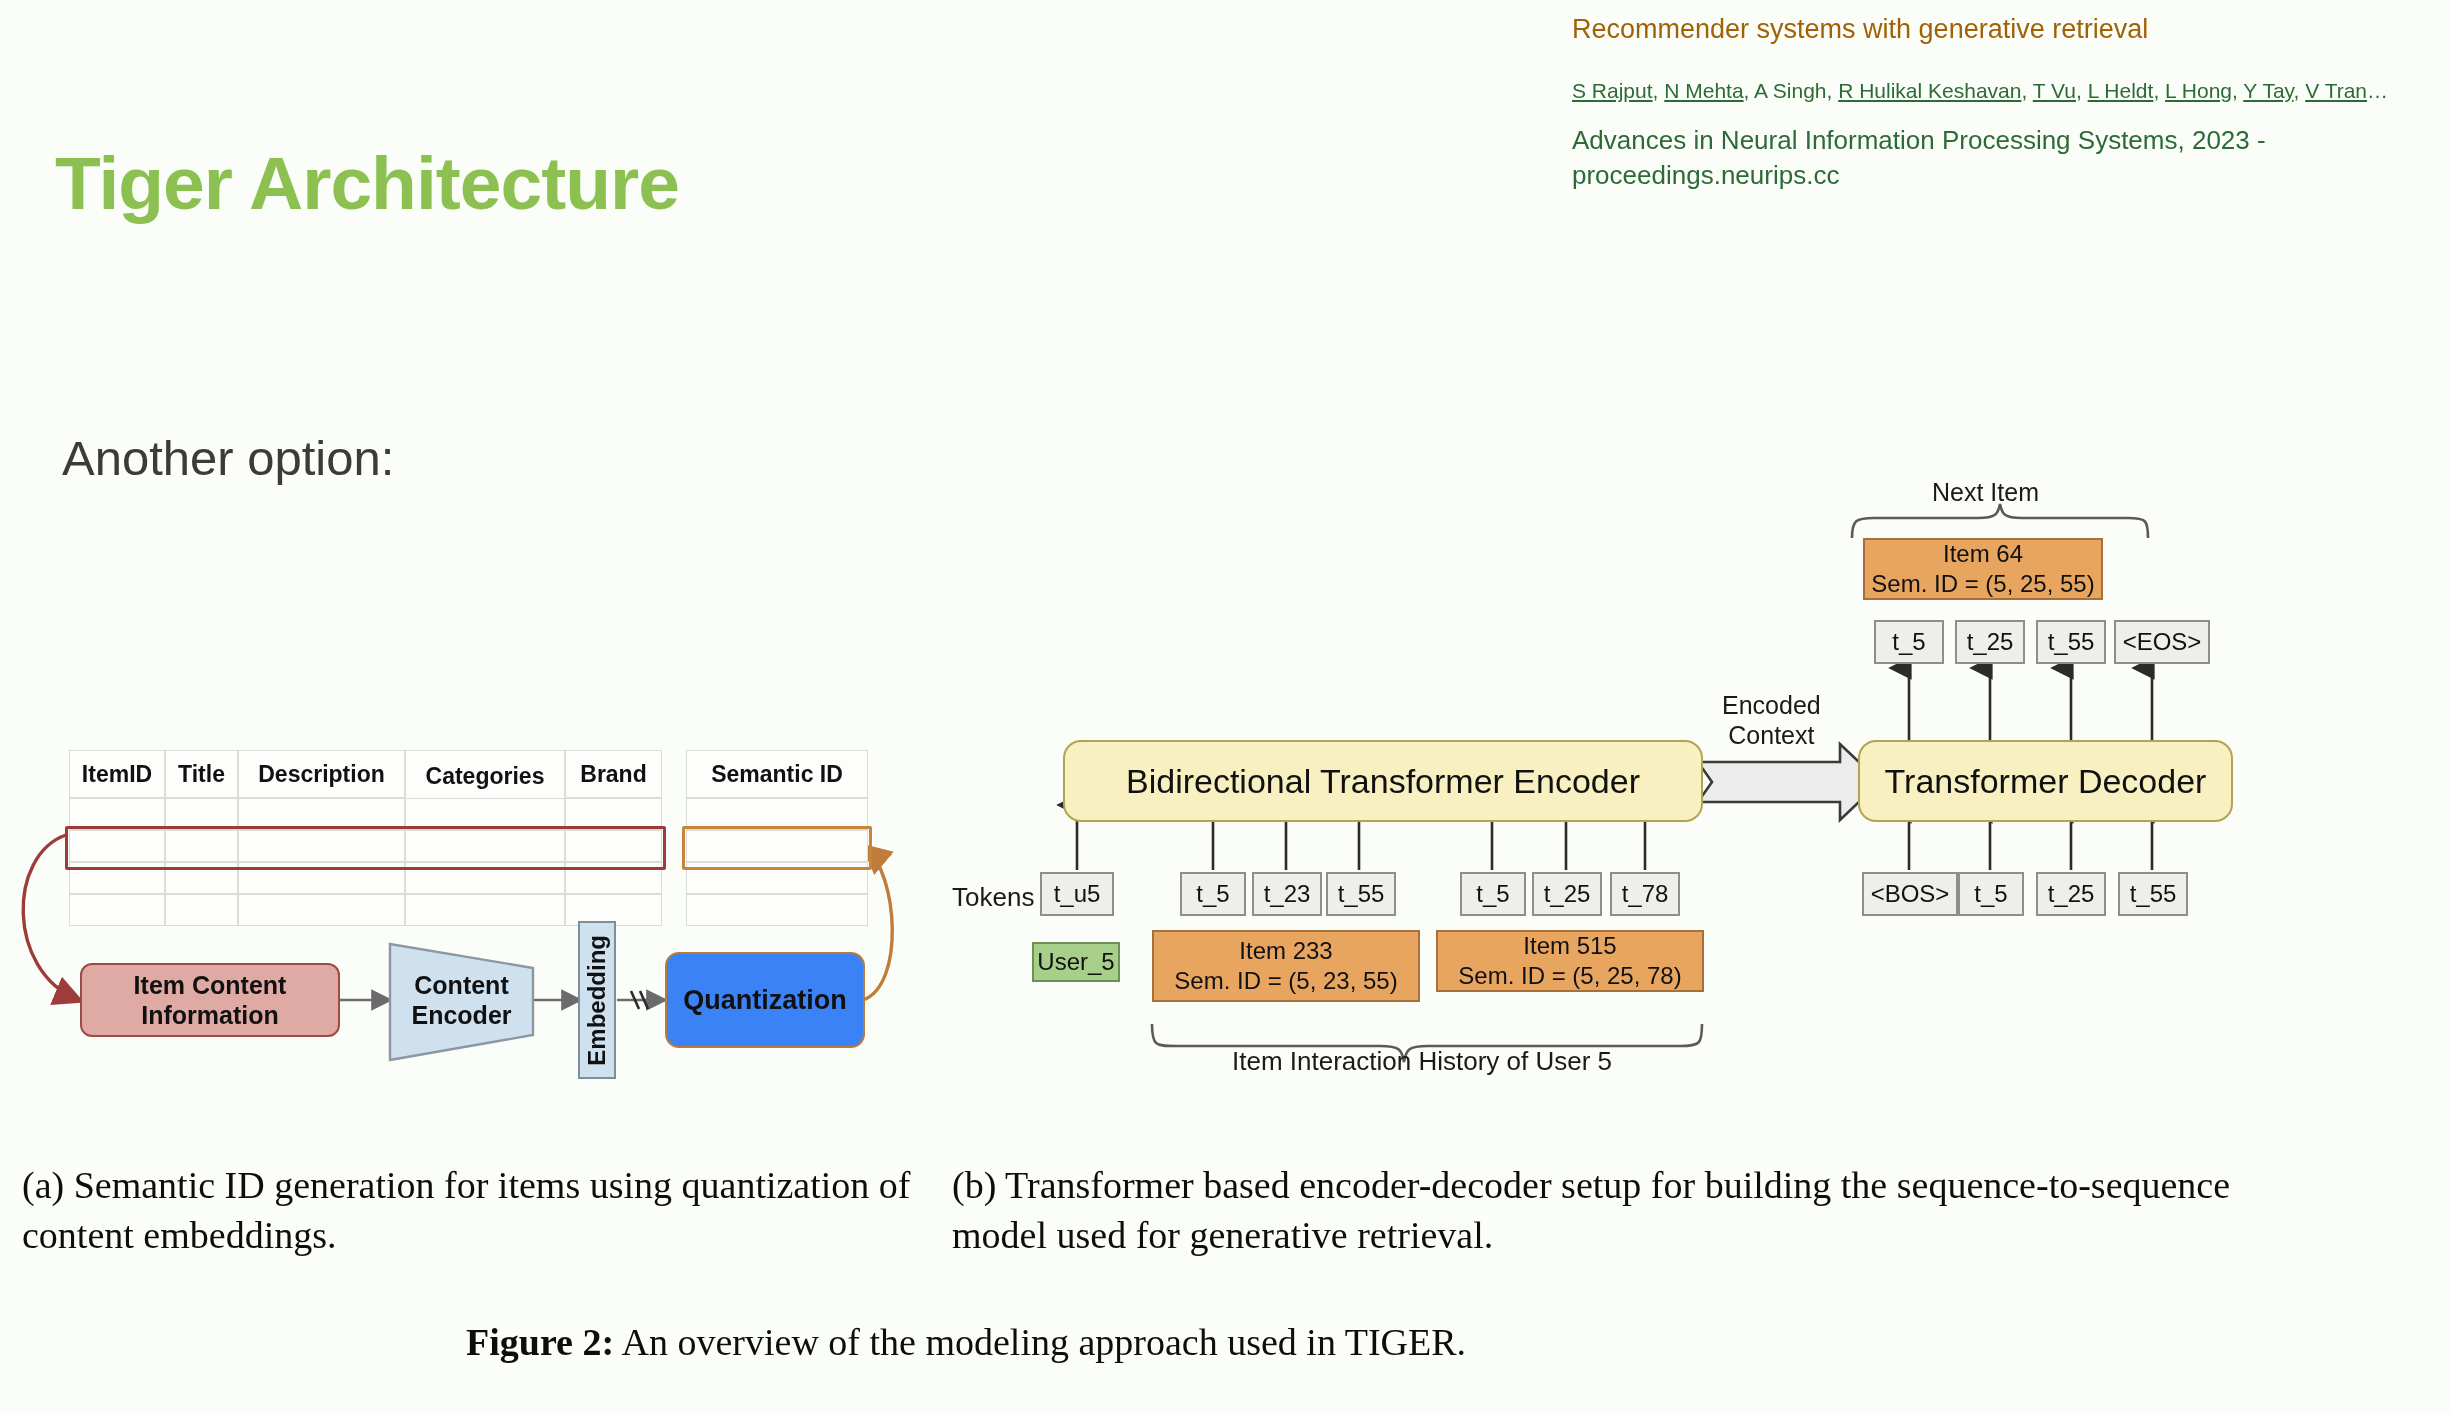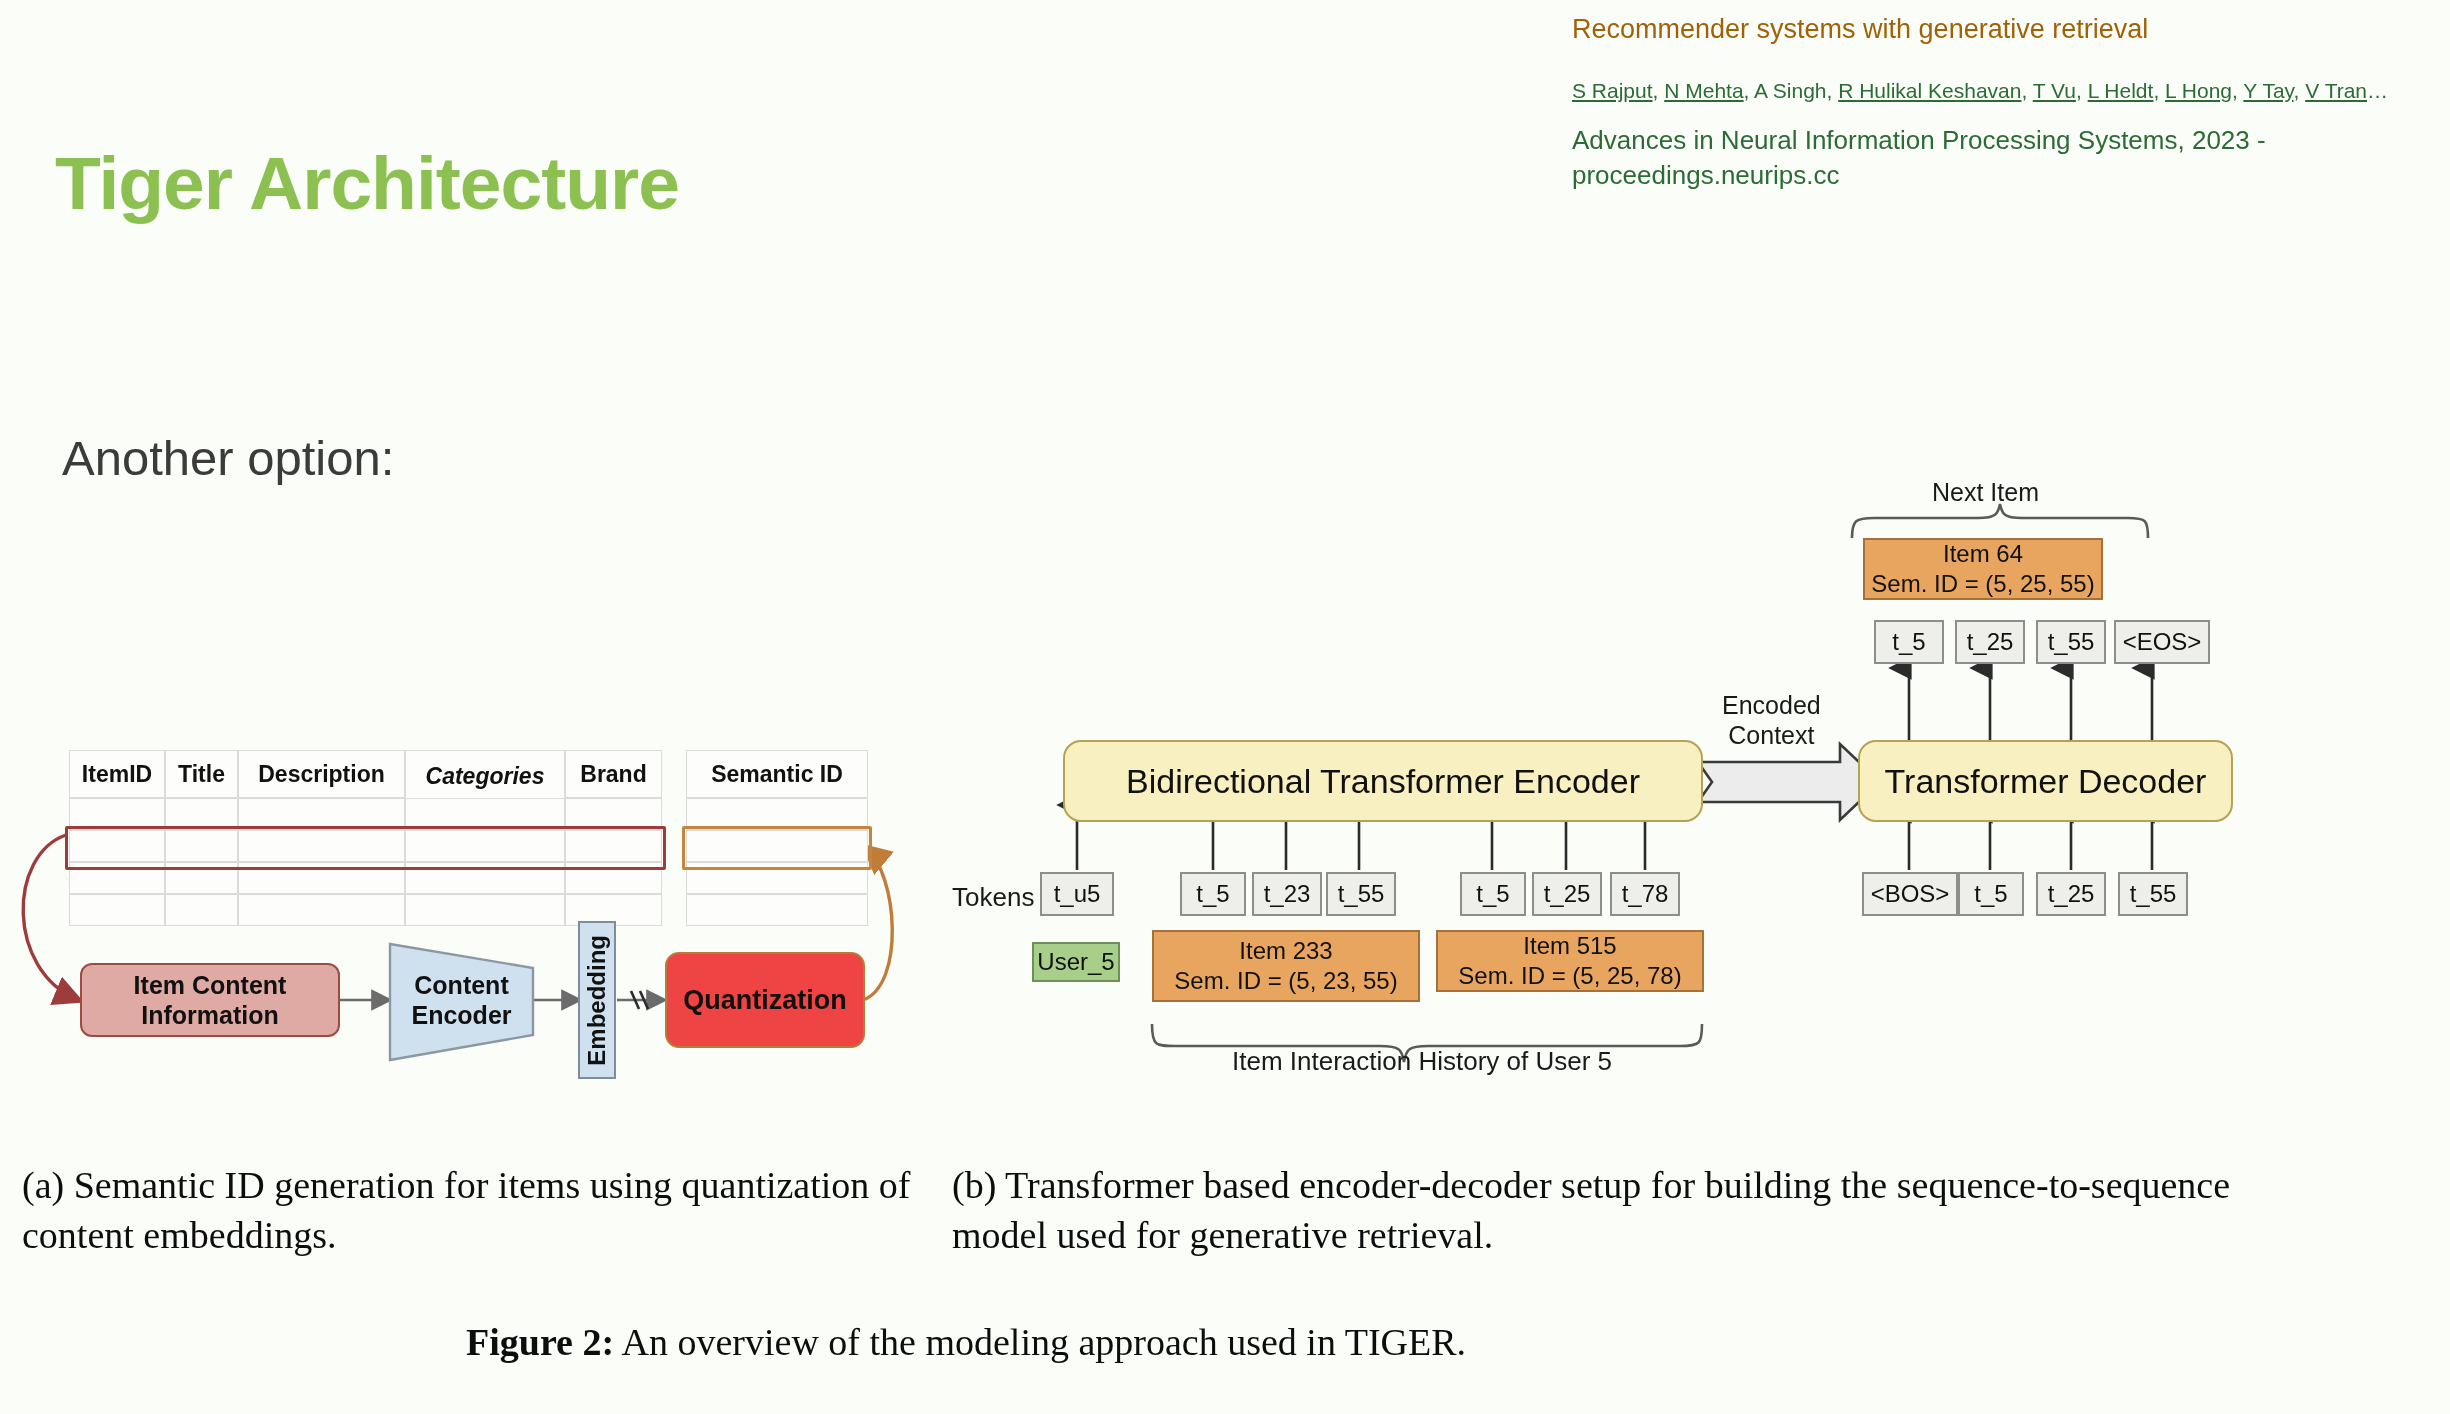--- a/index.html
+++ b/index.html
@@ -58,21 +58,21 @@
   .box{
     position:absolute;box-sizing:border-box;display:flex;
     align-items:center;justify-content:center;text-align:center;
     font-family:"Liberation Sans", sans-serif;color:#111;
   }
   .b-item-content{
     background:#dfa9a4;border:2px solid #9e4a45;border-radius:12px;
     font-weight:bold;font-size:25px;line-height:1.22;
   }
   .b-quant{
-    background:#ef4444;border:2px solid #b97c38;border-radius:14px;
+    background:#3b82f6;border:2px solid #b97c38;border-radius:14px;
     font-weight:bold;font-size:27px;justify-content:center;
   }
   .b-embed{
     background:#cfe0ee;border:2px solid #7d8d99;
     font-weight:bold;font-size:24px;
   }
   .b-embed span{
     writing-mode:vertical-rl;transform:rotate(180deg);white-space:nowrap;
   }
   .b-encoder-yellow{
@@ -150,21 +150,21 @@
     <line x1="617" y1="1000" x2="663" y2="1000" stroke="#6b6b6b" stroke-width="2.4" marker-end="url(#arrGryA)"></line>
     <line x1="631" y1="991" x2="639" y2="1009" stroke="#2b2b2b" stroke-width="2.6"></line>
     <line x1="640" y1="991" x2="648" y2="1009" stroke="#2b2b2b" stroke-width="2.6"></line>
 
     <polygon points="390,944 533,968 533,1035 390,1060" fill="#cfe0ee" stroke="#8b98a3" stroke-width="2.4"></polygon>
   </svg>
 
   <div class="tbl-cell tbl-head fig-text" style="left:69px;top:750px;width:96px;height:48px;">ItemID</div>
   <div class="tbl-cell tbl-head fig-text" style="left:165px;top:750px;width:73px;height:48px;">Title</div>
   <div class="tbl-cell tbl-head fig-text" style="left:238px;top:750px;width:167px;height:48px;">Description</div>
-  <div class="tbl-cell tbl-head fig-text" style="left:405px;top:750px;width:160px;height:52px;font-style:italic;">Categories</div>
+  <div class="tbl-cell tbl-head fig-text" style="left:405px;top:750px;width:160px;height:52px;">Categories</div>
   <div class="tbl-cell tbl-head fig-text" style="left:565px;top:750px;width:97px;height:48px;">Brand</div>
   <div class="tbl-cell tbl-head fig-text" style="left:686px;top:750px;width:182px;height:48px;">Semantic ID</div>
 
   <div class="tbl-cell" style="left:69px;top:798px;width:96px;height:32px;"></div>
   <div class="tbl-cell" style="left:165px;top:798px;width:73px;height:32px;"></div>
   <div class="tbl-cell" style="left:238px;top:798px;width:167px;height:32px;"></div>
   <div class="tbl-cell" style="left:405px;top:798px;width:160px;height:32px;"></div>
   <div class="tbl-cell" style="left:565px;top:798px;width:97px;height:32px;"></div>
   <div class="tbl-cell" style="left:686px;top:798px;width:182px;height:32px;"></div>
 

